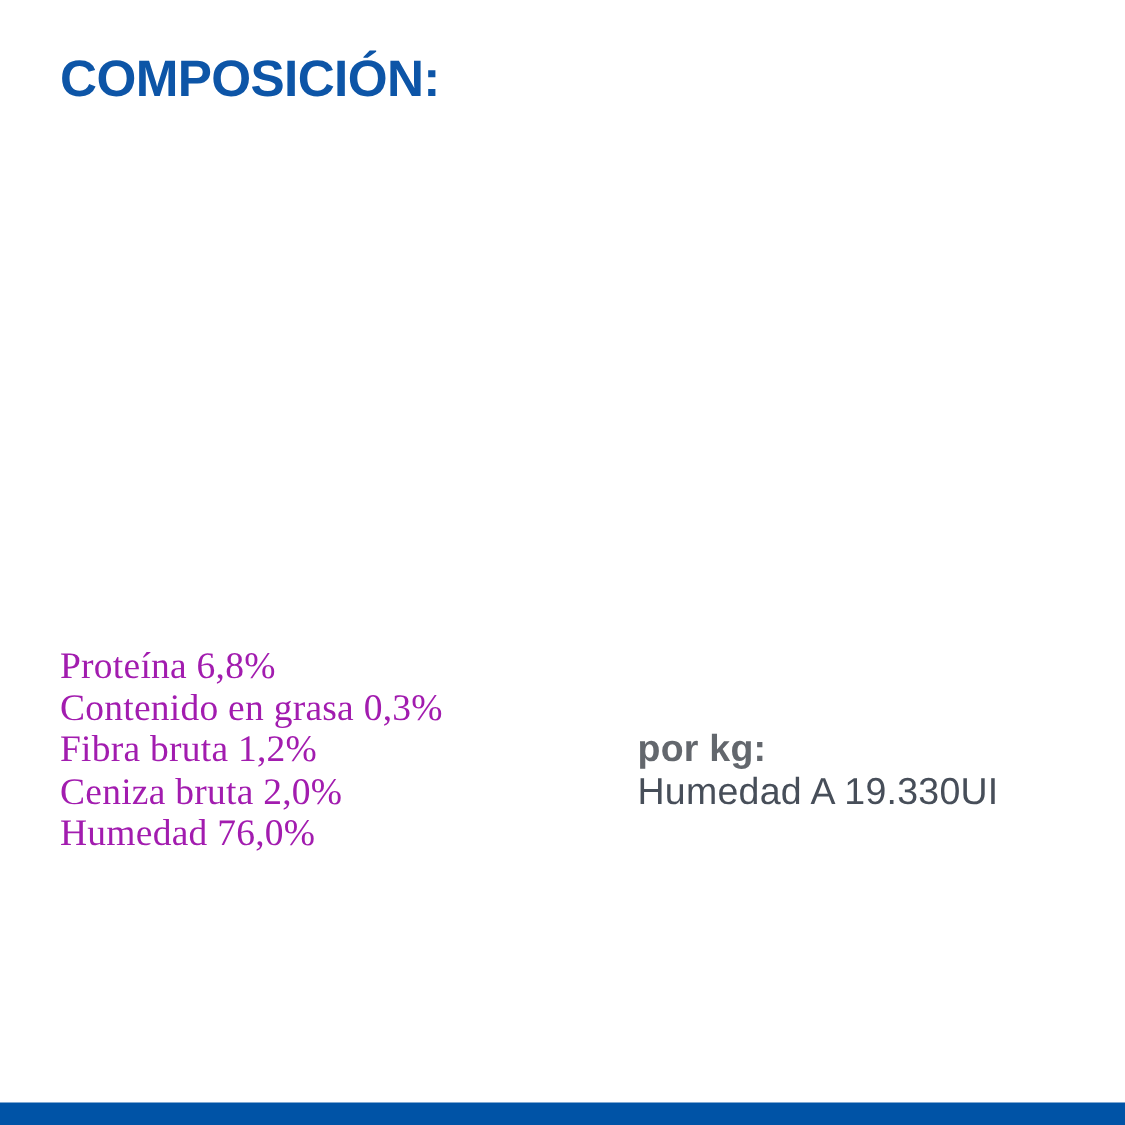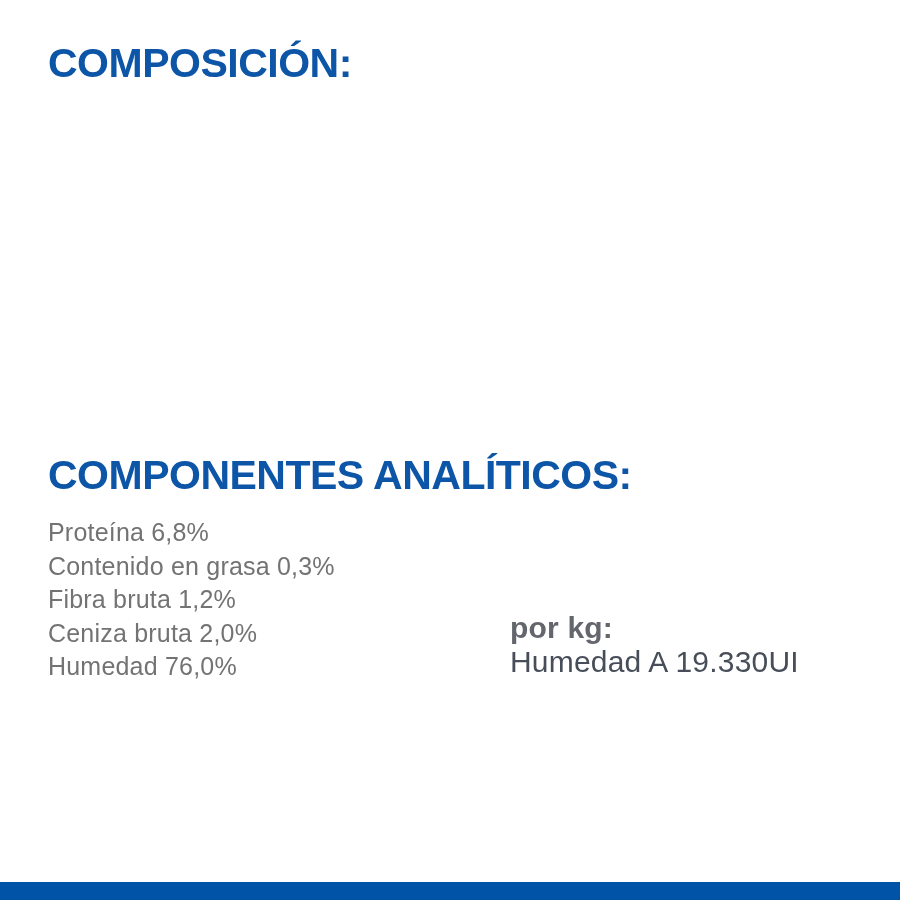--- a/index.html
+++ b/index.html
@@ -35,59 +35,58 @@
     font-size: 32px;
     font-weight: 400;
     line-height: 38px;
     letter-spacing: 0.2px;
   }
   .analytical-list {
     position: absolute;
     left: 48px;
     top: 516px;
     list-style: none;
-    color: #737373;
-    font-size: 25px;
+    color: #a21caf;
+    font-size: 30px;
     font-weight: 400;
     line-height: 33.5px;
     letter-spacing: 0.2px;
+    font-family: Liberation Serif, serif;
   }
   .per-kg {
     position: absolute;
     left: 510px;
     top: 583px;
     color: #474e59;
     font-size: 30px;
     font-weight: 400;
     line-height: 33.5px;
     letter-spacing: 0.2px;
   }
   .per-kg-label {
     font-weight: 700;
     color: #63676d;
-    margin-top: 28px;
   }
   .footer-bar {
     position: absolute;
     left: 0;
     bottom: 0;
     width: 900px;
     height: 18px;
     background: #0053a6;
   }
 </style>
 </head>
 <body>
 
 <div class="page">
 
   <div class="heading heading-composition">COMPOSICIÓN:</div>
 
 
-  <div class="heading heading-analytical">COMPONENTES ANALÍTICOS:</div>
 
   <ul class="analytical-list">
     <li>Proteína 6,8%</li>
     <li>Contenido en grasa 0,3%</li>
     <li>Fibra bruta 1,2%</li>
     <li>Ceniza bruta 2,0%</li>
     <li>Humedad 76,0%</li>
   </ul>
 
   <div class="per-kg">

